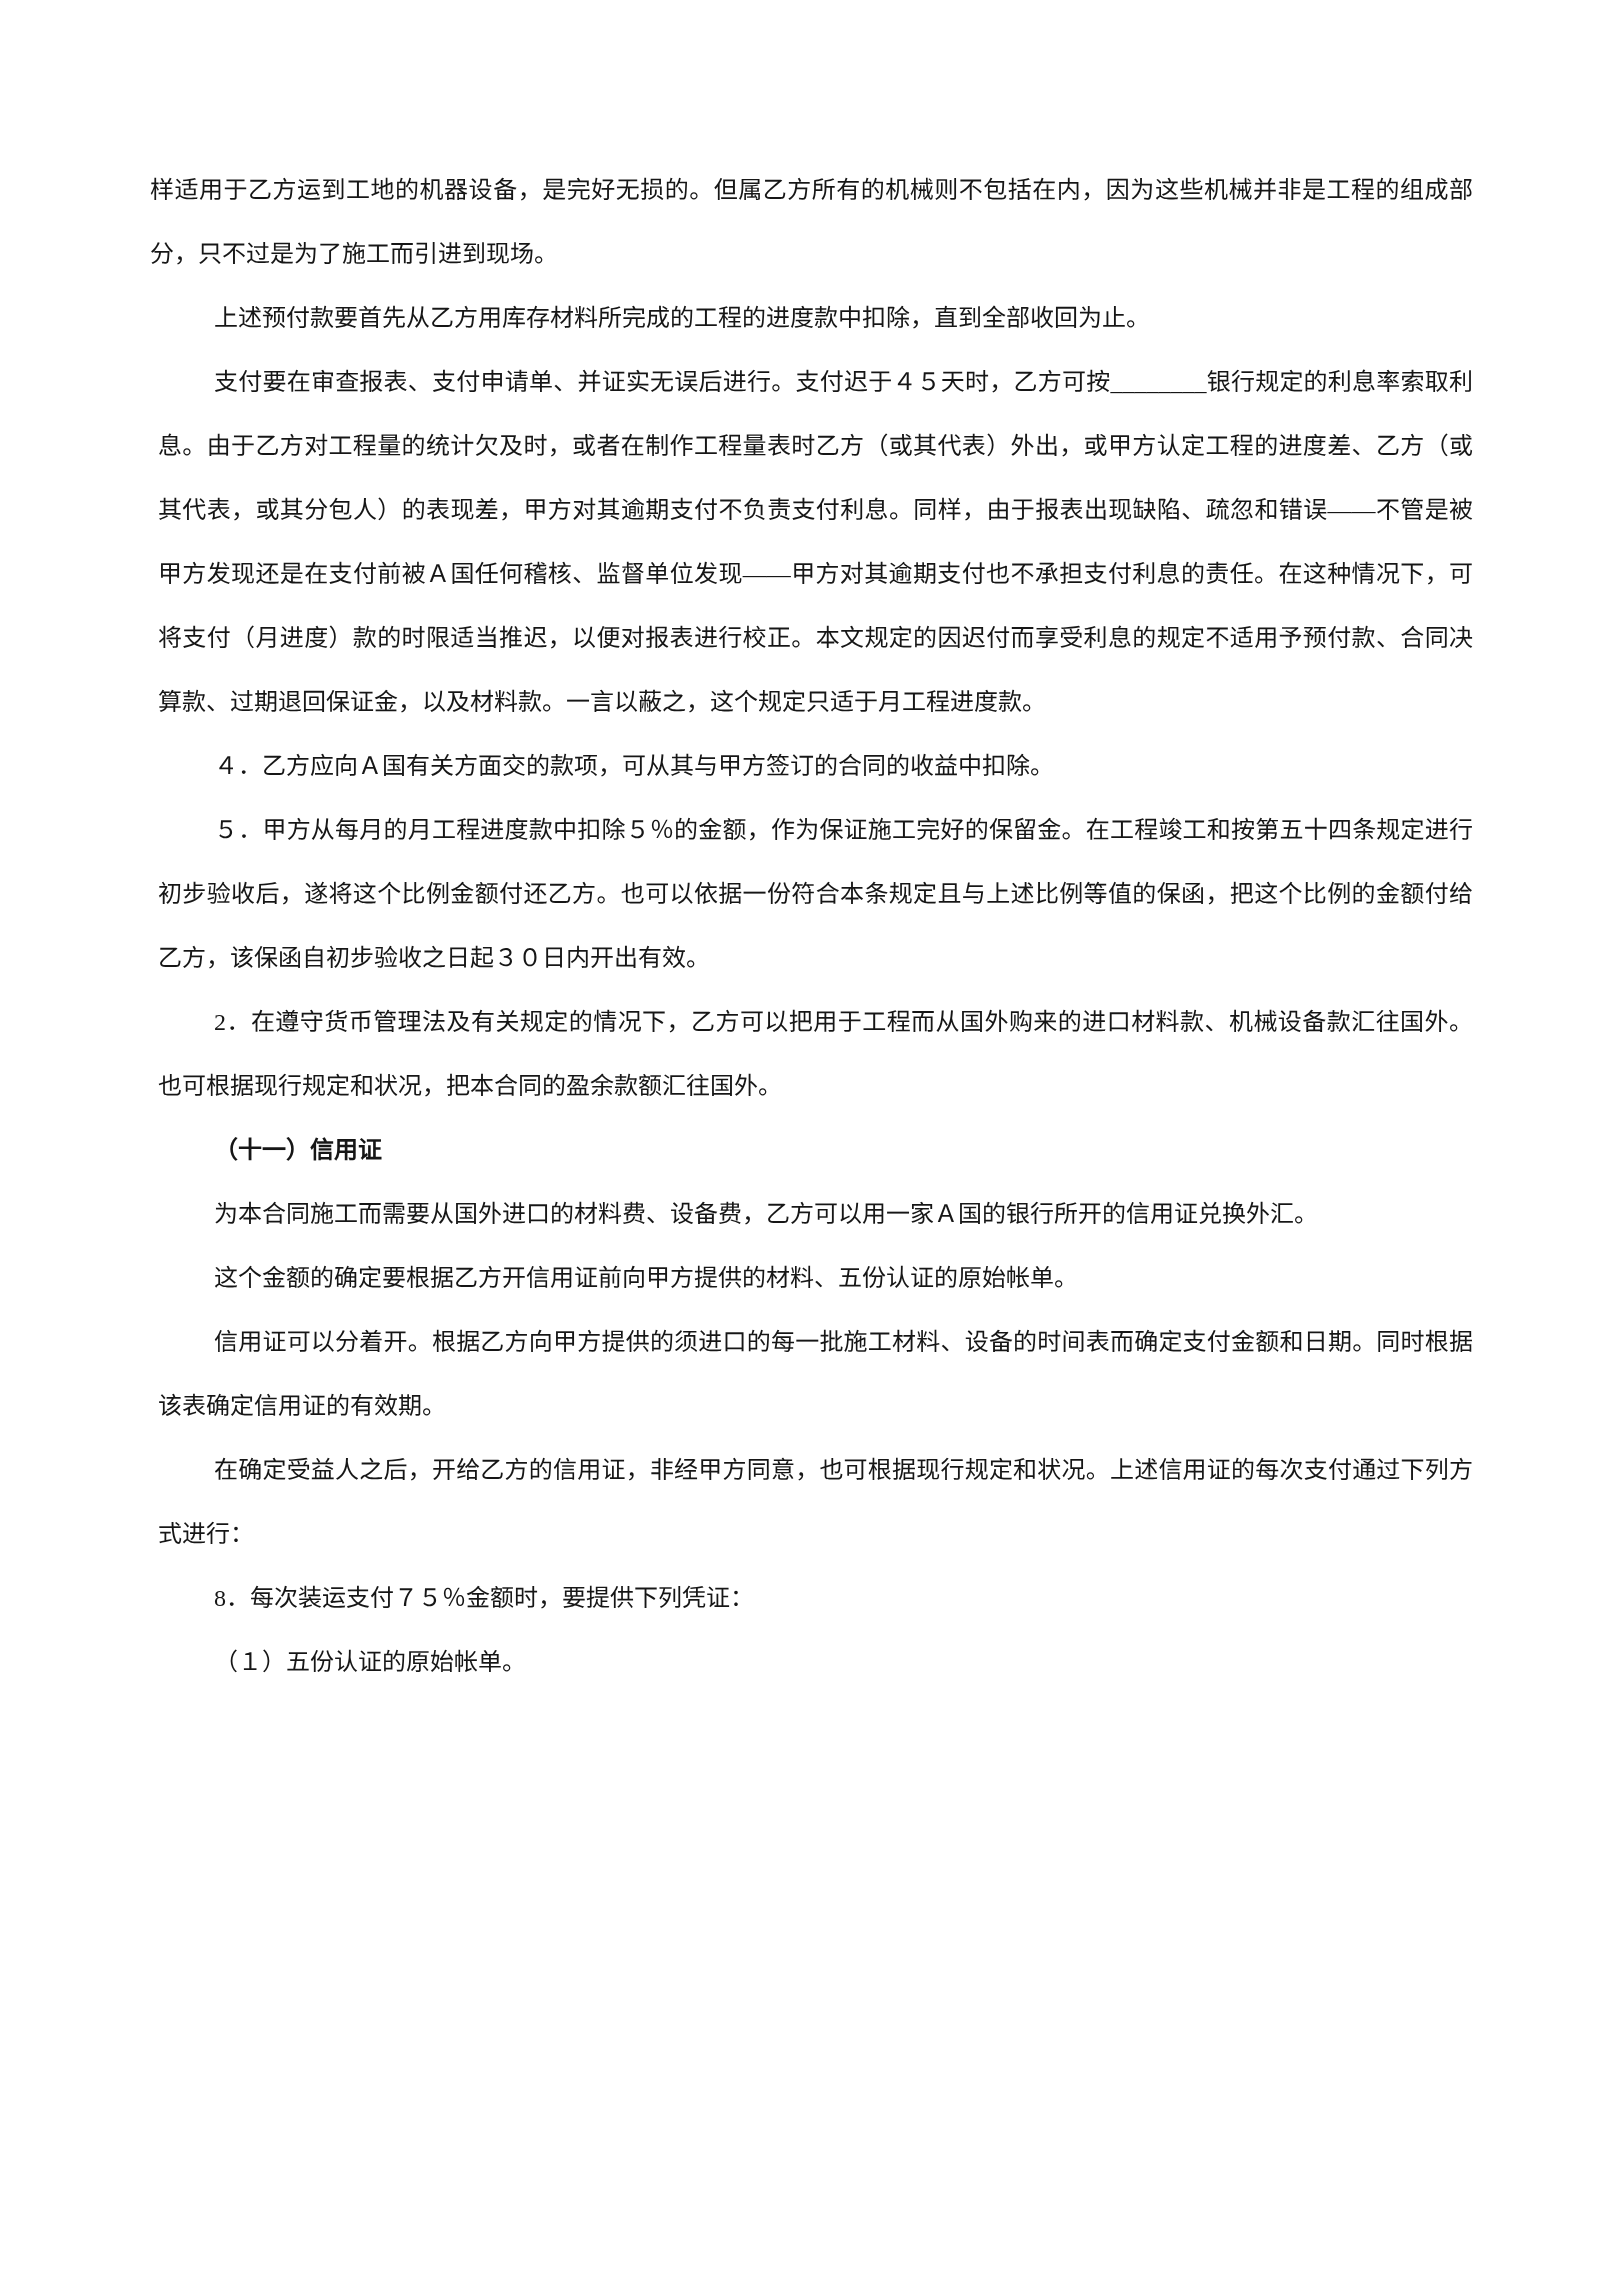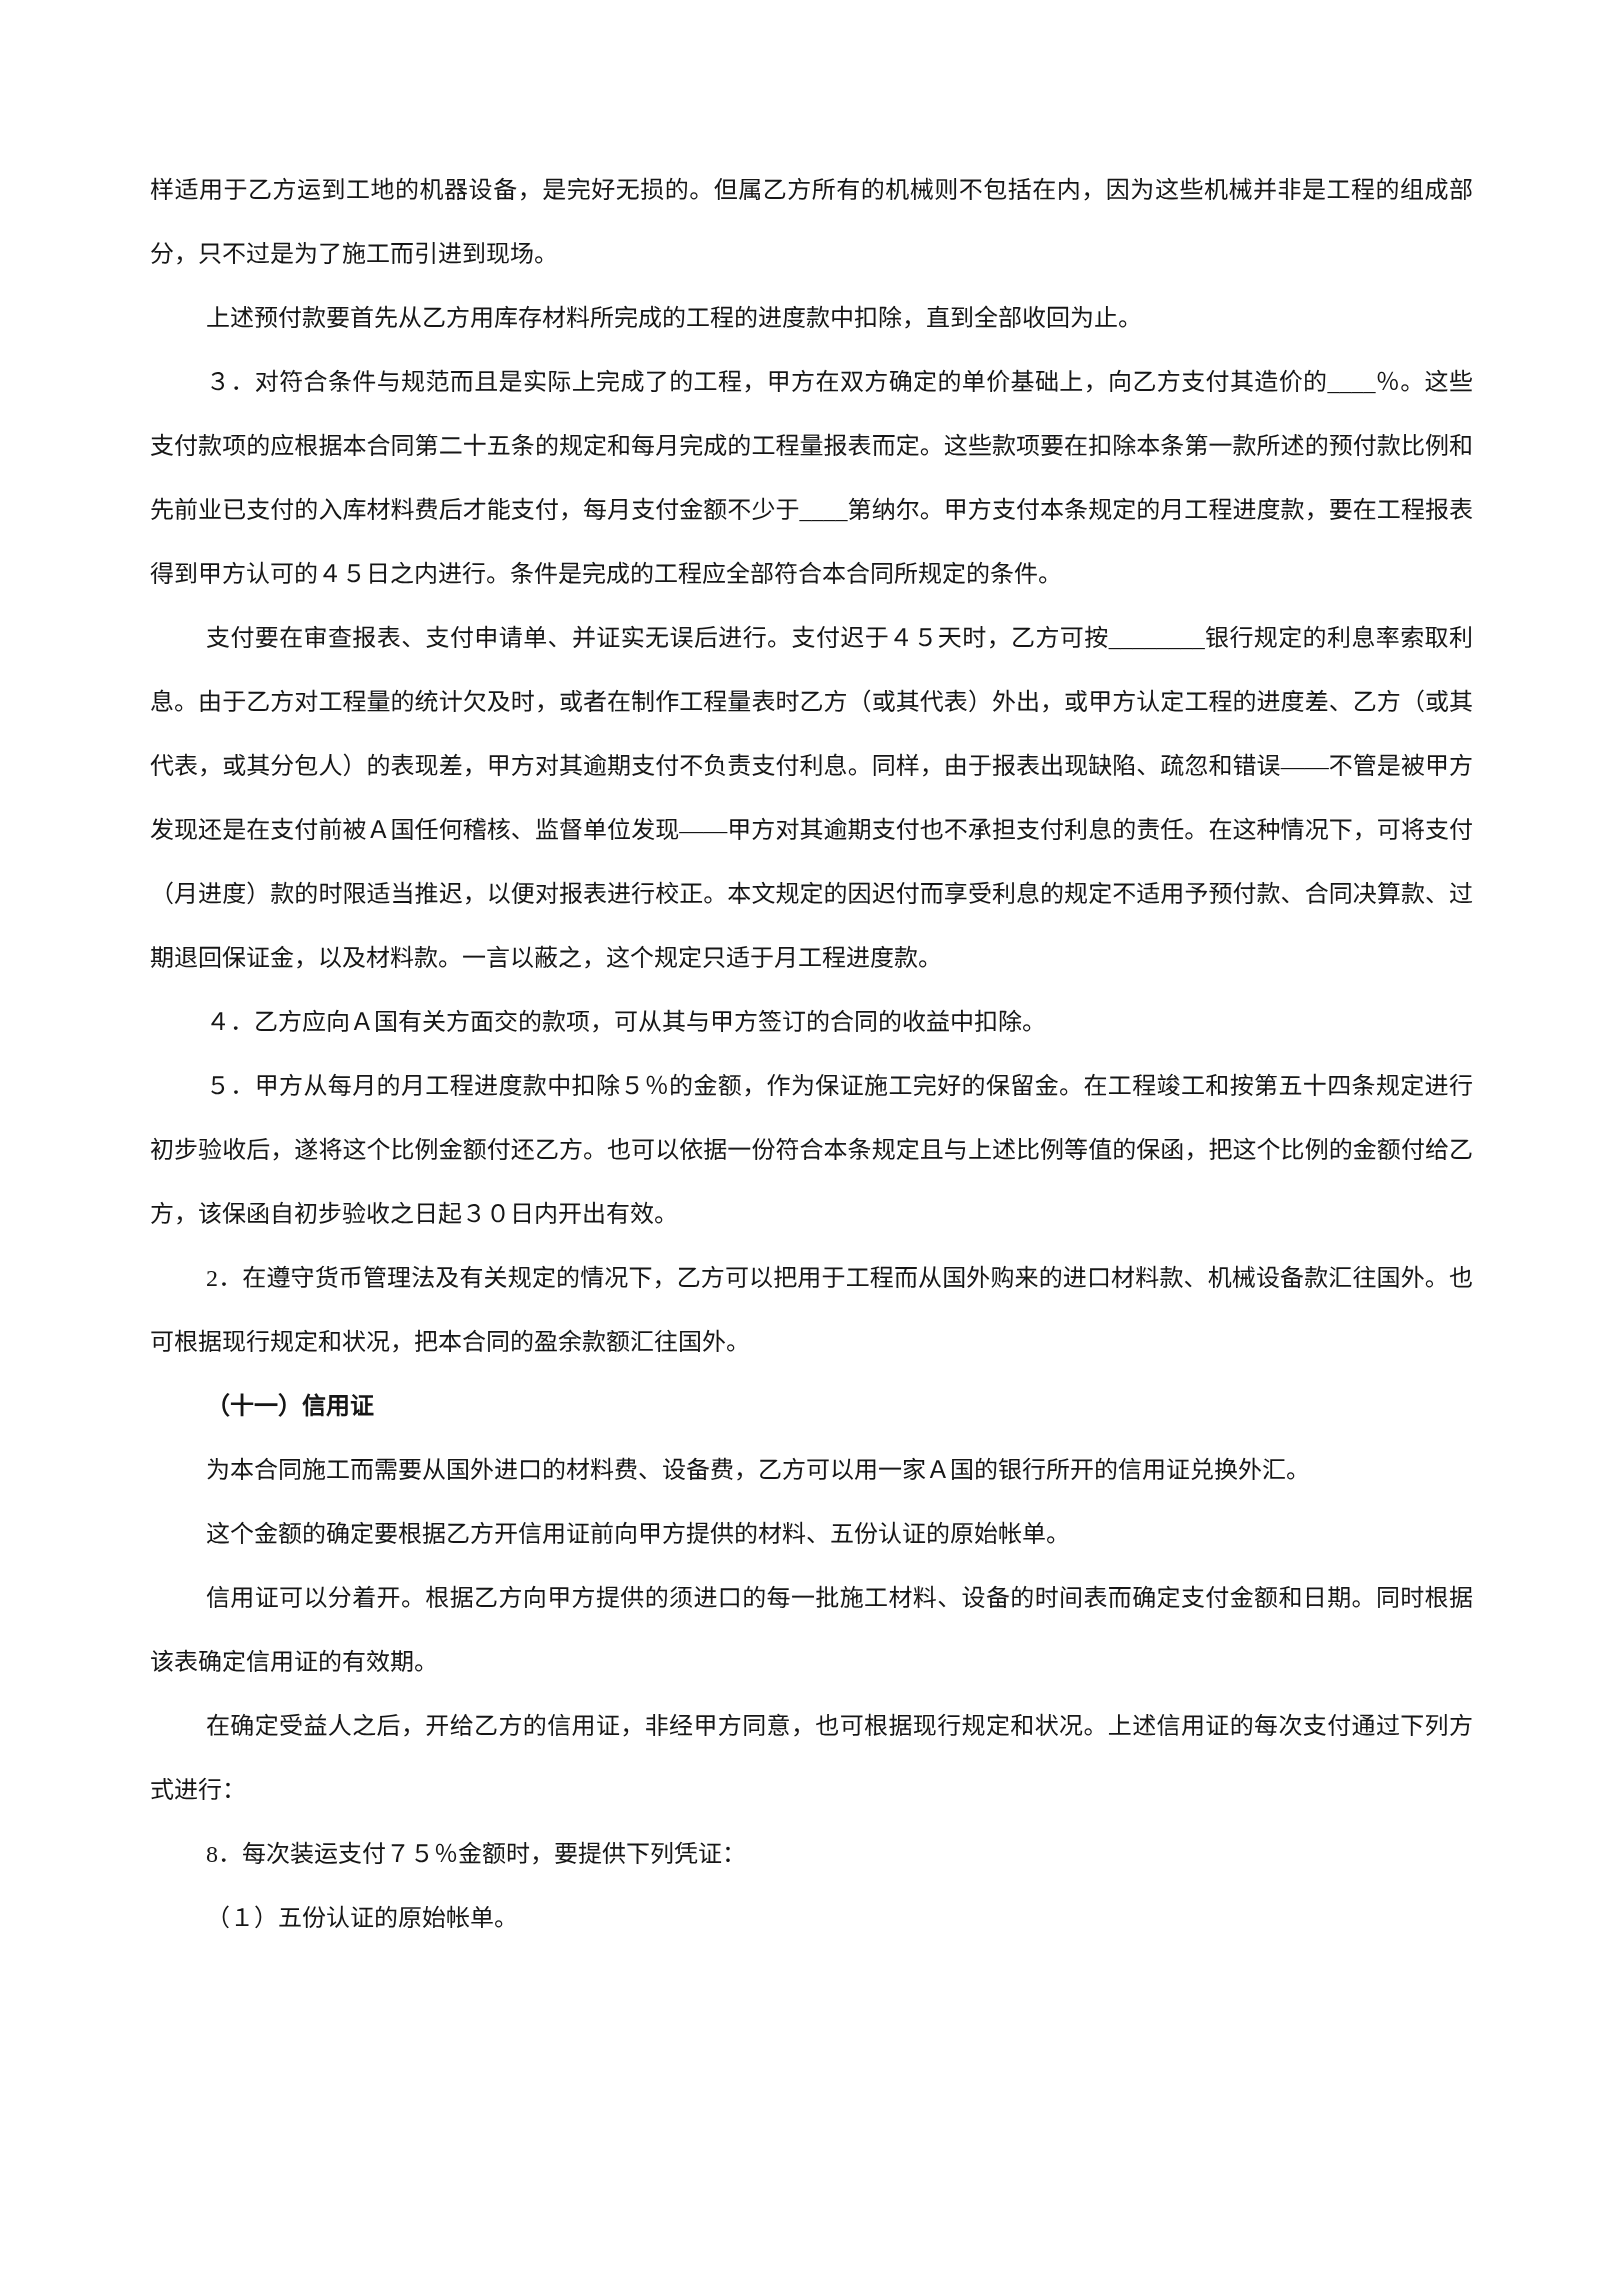--- a/index.html
+++ b/index.html
@@ -25,33 +25,33 @@
   .para {
     margin: 0;
     padding: 0;
     font-size: 24px;
     line-height: 64px;
     text-align: justify;
     word-break: break-all;
   }
   .para.indent {
     text-indent: 56px;
+    margin-left: 8px;
   }
   .para.heading {
     font-weight: bold;
   }
 </style>
 </head>
 <body>
 
 <div class="page">
   <main class="doc-body">
       <p class="para">样适用于乙方运到工地的机器设备，是完好无损的。但属乙方所有的机械则不包括在内，因为这些机械并非是工程的组成部分，只不过是为了施工而引进到现场。</p>
       <p class="para indent">上述预付款要首先从乙方用库存材料所完成的工程的进度款中扣除，直到全部收回为止。</p>
-      <p class="para indent">３．对符合条件与规范而且是实际上完成了的工程，甲方在双方确定的单价基础上，向乙方支付其造价的____％。这些支付款项的应根据本合同第二十五条的规定和每月完成的工程量报表而定。这些款项要在扣除本条第一款所述的预付款比例和先前业已支付的入库材料费后才能支付，每月支付金额不少于____第纳尔。甲方支付本条规定的月工程进度款，要在工程报表得到甲方认可的４５日之内进行。条件是完成的工程应全部符合本合同所规定的条件。</p>
       <p class="para indent">支付要在审查报表、支付申请单、并证实无误后进行。支付迟于４５天时，乙方可按________银行规定的利息率索取利息。由于乙方对工程量的统计欠及时，或者在制作工程量表时乙方（或其代表）外出，或甲方认定工程的进度差、乙方（或其代表，或其分包人）的表现差，甲方对其逾期支付不负责支付利息。同样，由于报表出现缺陷、疏忽和错误——不管是被甲方发现还是在支付前被Ａ国任何稽核、监督单位发现——甲方对其逾期支付也不承担支付利息的责任。在这种情况下，可将支付（月进度）款的时限适当推迟，以便对报表进行校正。本文规定的因迟付而享受利息的规定不适用予预付款、合同决算款、过期退回保证金，以及材料款。一言以蔽之，这个规定只适于月工程进度款。</p>
       <p class="para indent">４．乙方应向Ａ国有关方面交的款项，可从其与甲方签订的合同的收益中扣除。</p>
       <p class="para indent">５．甲方从每月的月工程进度款中扣除５％的金额，作为保证施工完好的保留金。在工程竣工和按第五十四条规定进行初步验收后，遂将这个比例金额付还乙方。也可以依据一份符合本条规定且与上述比例等值的保函，把这个比例的金额付给乙方，该保函自初步验收之日起３０日内开出有效。</p>
       <p class="para indent">2．在遵守货币管理法及有关规定的情况下，乙方可以把用于工程而从国外购来的进口材料款、机械设备款汇往国外。也可根据现行规定和状况，把本合同的盈余款额汇往国外。</p>
       <p class="para indent heading">（十一）信用证</p>
       <p class="para indent">为本合同施工而需要从国外进口的材料费、设备费，乙方可以用一家Ａ国的银行所开的信用证兑换外汇。</p>
       <p class="para indent">这个金额的确定要根据乙方开信用证前向甲方提供的材料、五份认证的原始帐单。</p>
       <p class="para indent">信用证可以分着开。根据乙方向甲方提供的须进口的每一批施工材料、设备的时间表而确定支付金额和日期。同时根据该表确定信用证的有效期。</p>
       <p class="para indent">在确定受益人之后，开给乙方的信用证，非经甲方同意，也可根据现行规定和状况。上述信用证的每次支付通过下列方式进行：</p>
       <p class="para indent">8．每次装运支付７５％金额时，要提供下列凭证：</p>

